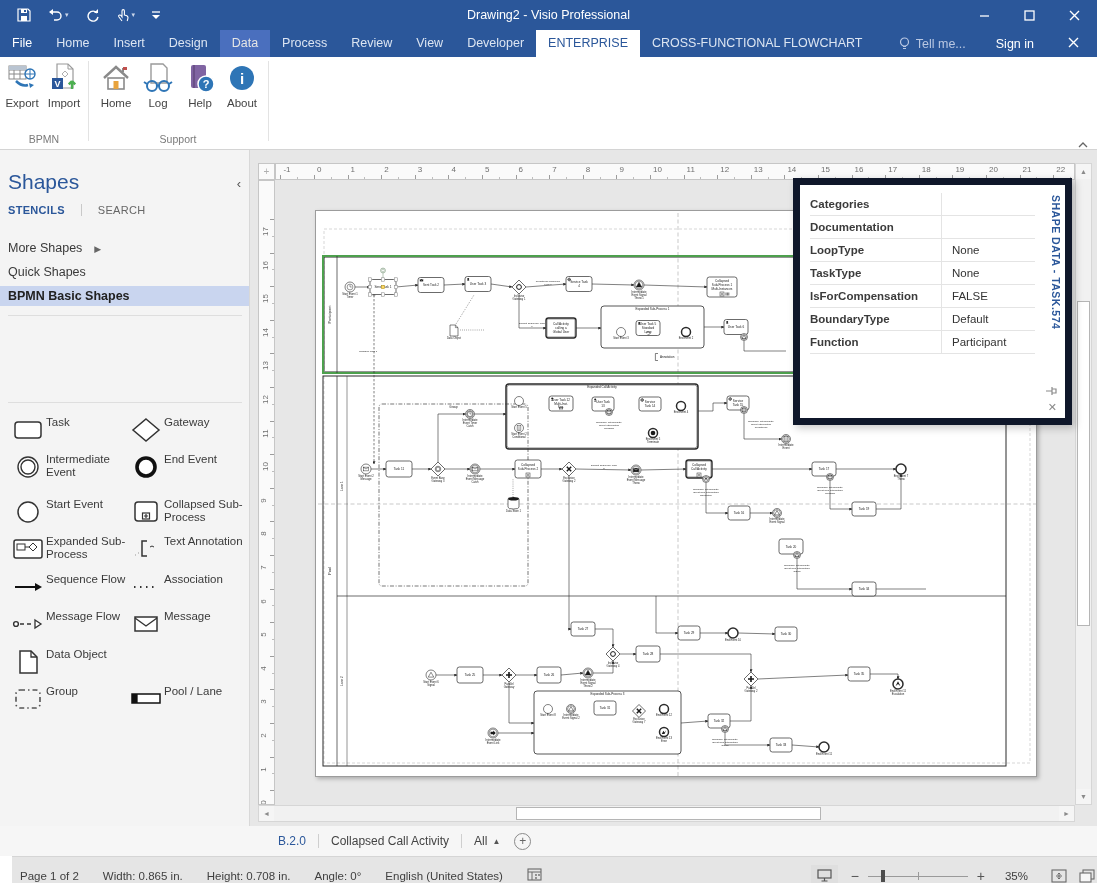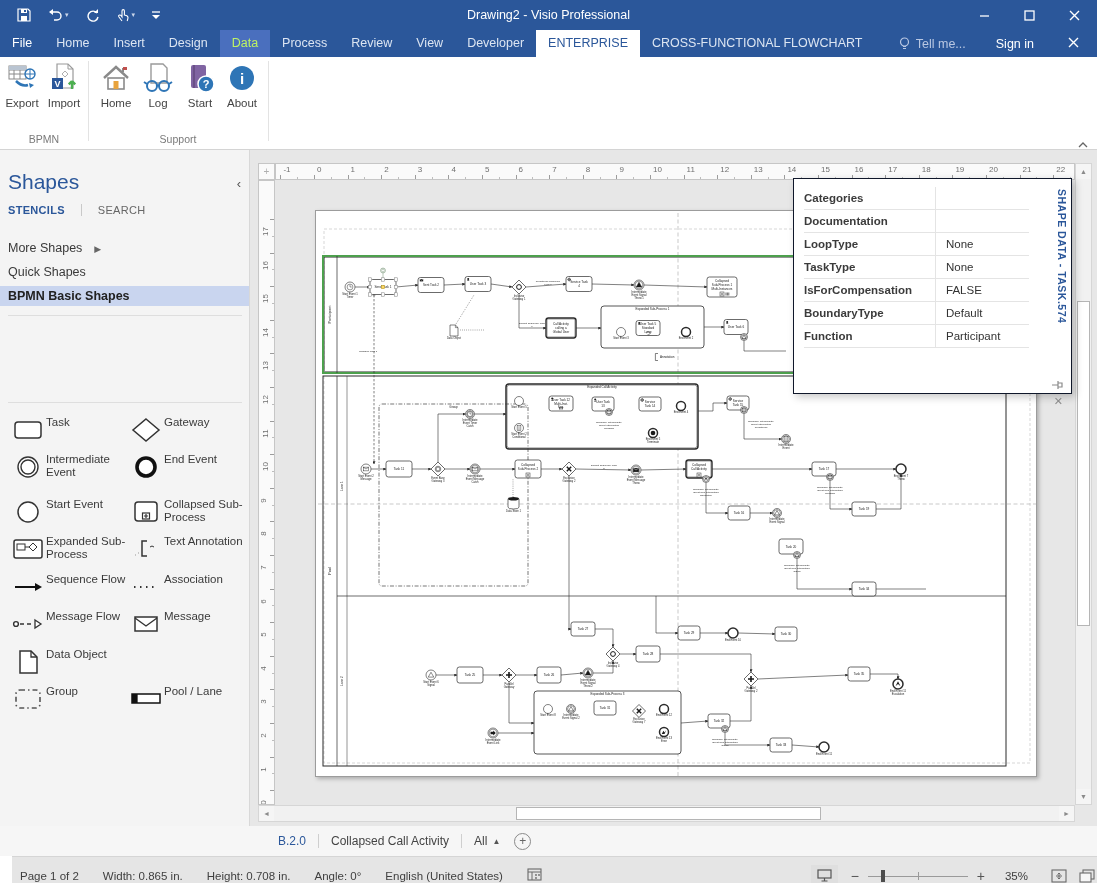--- a/index.html
+++ b/index.html
@@ -13,21 +13,21 @@
   .qat-btn svg{display:block}
   .caret{font-size:7px;margin-left:2px;color:#CBD6EA}
   .win-title{position:absolute;left:0;right:0;text-align:center;font-size:12.5px;color:#fff;pointer-events:none}
   .win-controls{margin-left:auto;display:flex;height:30px}
   .win-btn{width:45px;height:30px;display:flex;align-items:center;justify-content:center;color:#fff;font-size:12px}
 
   
   .tabrow{position:absolute;left:0;top:30px;width:100%;height:27px;background:#2B579A;display:flex;align-items:stretch;font-size:12.5px;color:#DCE5F2}
   .tab{padding:0 12px;line-height:27px;white-space:nowrap}
   .tab.file{background:transparent;color:#fff}
-  .tab.highlight{background:#4A6FBE;color:#bef264}
+  .tab.highlight{background:#4A6FBE;color:#e5e5e5}
   .tab.active{background:#FFFFFF;color:#2B579A}
   .tabrow-right{margin-left:auto;display:flex;align-items:center;gap:0}
   .tellme{display:flex;align-items:center;gap:6px;color:#B9C7E2;padding:0 14px;font-size:12.5px}
   .signin{color:#fff;padding:0 16px;font-size:12.5px}
   .tab-close{color:#fff;padding:0 18px;font-size:12px}
 
   
   .ribbon{position:absolute;left:0;top:57px;width:100%;height:93px;background:#fff;border-bottom:1px solid #D4D4D4}
   .rbtn{position:absolute;top:5px;width:40px;text-align:center;font-size:11.5px;color:#444}
   .rbtn svg{display:block;margin:0 auto 3px}
@@ -64,21 +64,21 @@
   .drawing{position:absolute;left:25px;top:30px;width:800px;height:625px;overflow:hidden}
   .page{position:absolute;left:40px;top:30px;width:722px;height:567px;background:#fff;border:1px solid #9C9C9C;box-shadow:2px 2px 4px rgba(0,0,0,.25)}
   svg text{font-family:"Liberation Sans",sans-serif}
 
   .vsb{position:absolute;right:5px;top:13px;width:17px;height:642px;background:#F1F1F1;border:1px solid #D6D6D6}
   .hsb{position:absolute;left:8px;top:655px;width:817px;height:17px;background:#F1F1F1;border:1px solid #D6D6D6}
   .sb-btn{position:absolute;background:#F5F5F5;color:#8A8A8A;font-size:7px;display:flex;align-items:center;justify-content:center}
   .sb-thumb{position:absolute;background:#FFFFFF;border:1px solid #B5B5B5}
 
   
-  .shapedata{position:absolute;left:793px;top:178px;width:279px;height:216px;background:#fff;border:1px solid #0f172a;box-shadow:3px 3px 8px rgba(0,0,0,.22)}
+  .shapedata{position:absolute;left:793px;top:178px;width:279px;height:247px;background:#fff;border:7px solid #0f172a;box-shadow:3px 3px 8px rgba(0,0,0,.22)}
   .sd-rows{position:absolute;left:10px;top:8px;width:225px}
   .sd-row{display:flex;height:23px;align-items:center;border-bottom:1px solid #E4E4E4;font-size:11.5px}
   .sd-label{width:132px;font-weight:bold;color:#3B3B3B;border-right:1px solid #E4E4E4;height:100%;display:flex;align-items:center}
   .sd-value{padding-left:10px;color:#333}
   .sd-title{position:absolute;right:3px;top:10px;writing-mode:vertical-rl;font-size:10.5px;font-weight:bold;color:#2B579A;letter-spacing:.5px}
   .sd-pin{position:absolute;right:8px;top:198px;color:#8A8A8A}
   .sd-close{position:absolute;right:8px;top:216px;color:#8A8A8A;font-size:11px}
 
   
   .pagetabs{position:absolute;left:0;top:826px;width:100%;height:30px;background:#F6F6F6;display:flex;align-items:center;font-size:12px;color:#444}
@@ -221,21 +221,21 @@
         </svg><span>Home</span></div><div class="rbtn" style="left: 138px;"><svg width="32" height="32" viewBox="0 0 32 32">
           <path d="M9,2 h12 l4,4 v15 h-16 z" fill="#fff" stroke="#9A9A9A" stroke-width="1.4"></path>
           <circle cx="10" cy="24" r="5" fill="none" stroke="#2E75B6" stroke-width="2"></circle>
           <circle cx="22" cy="24" r="5" fill="none" stroke="#2E75B6" stroke-width="2"></circle>
           <path d="M15,24 q1,-1.5 2,0 M5,22 l-3,-2 M27,22 l3,-2" fill="none" stroke="#2E75B6" stroke-width="2"></path>
         </svg><span>Log</span></div><div class="rbtn" style="left: 180px;"><svg width="32" height="32" viewBox="0 0 32 32">
           <rect x="7" y="3" width="15" height="23" rx="2" fill="#8064A2"></rect>
           <path d="M10,3 v23" stroke="#6A5088" stroke-width="2"></path>
           <circle cx="22" cy="22" r="8" fill="#2E75B6" stroke="#fff" stroke-width="1.5"></circle>
           <text x="22" y="26" font-size="11" fill="#fff" text-anchor="middle" font-weight="bold">?</text>
-        </svg><span>Start</span></div><div class="rbtn" style="left: 222px;"><svg width="32" height="32" viewBox="0 0 32 32">
+        </svg><span>Help</span></div><div class="rbtn" style="left: 222px;"><svg width="32" height="32" viewBox="0 0 32 32">
           <circle cx="16" cy="16" r="12" fill="#2E75B6"></circle>
           <text x="16" y="22" font-size="15" fill="#fff" text-anchor="middle" font-weight="bold" font-family="Liberation Serif,serif">i</text>
         </svg><span>About</span></div><div class="rgroup-label" style="left: 4px; width: 80px;">BPMN</div><div class="rgroup-label" style="left: 138px; width: 80px;">Support</div></div>
 
   <div class="shapespanel">
     <div class="sp-title">Shapes</div>
     <span class="sp-collapse">‹</span>
     <div class="sp-tabs">
       <span class="sp-tab-active">STENCILS</span>
       <span class="sp-tabsep"></span>

